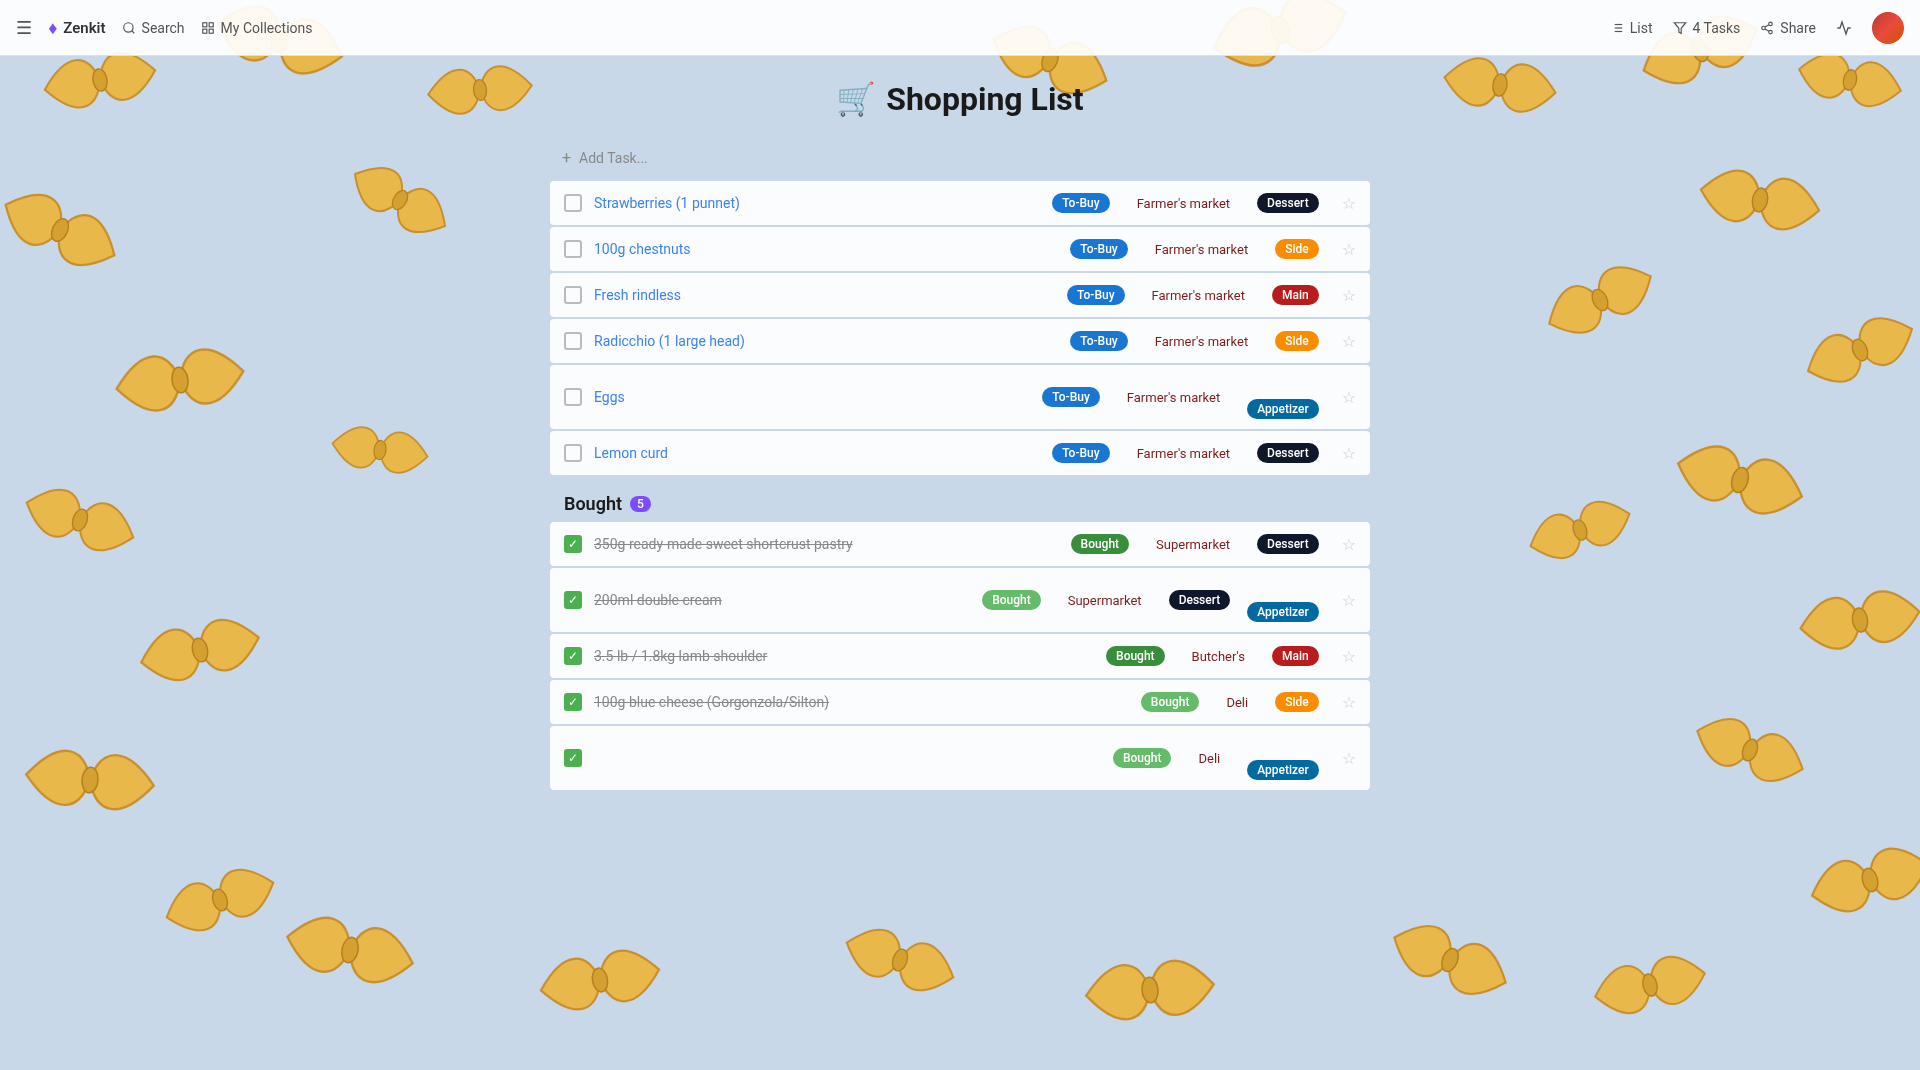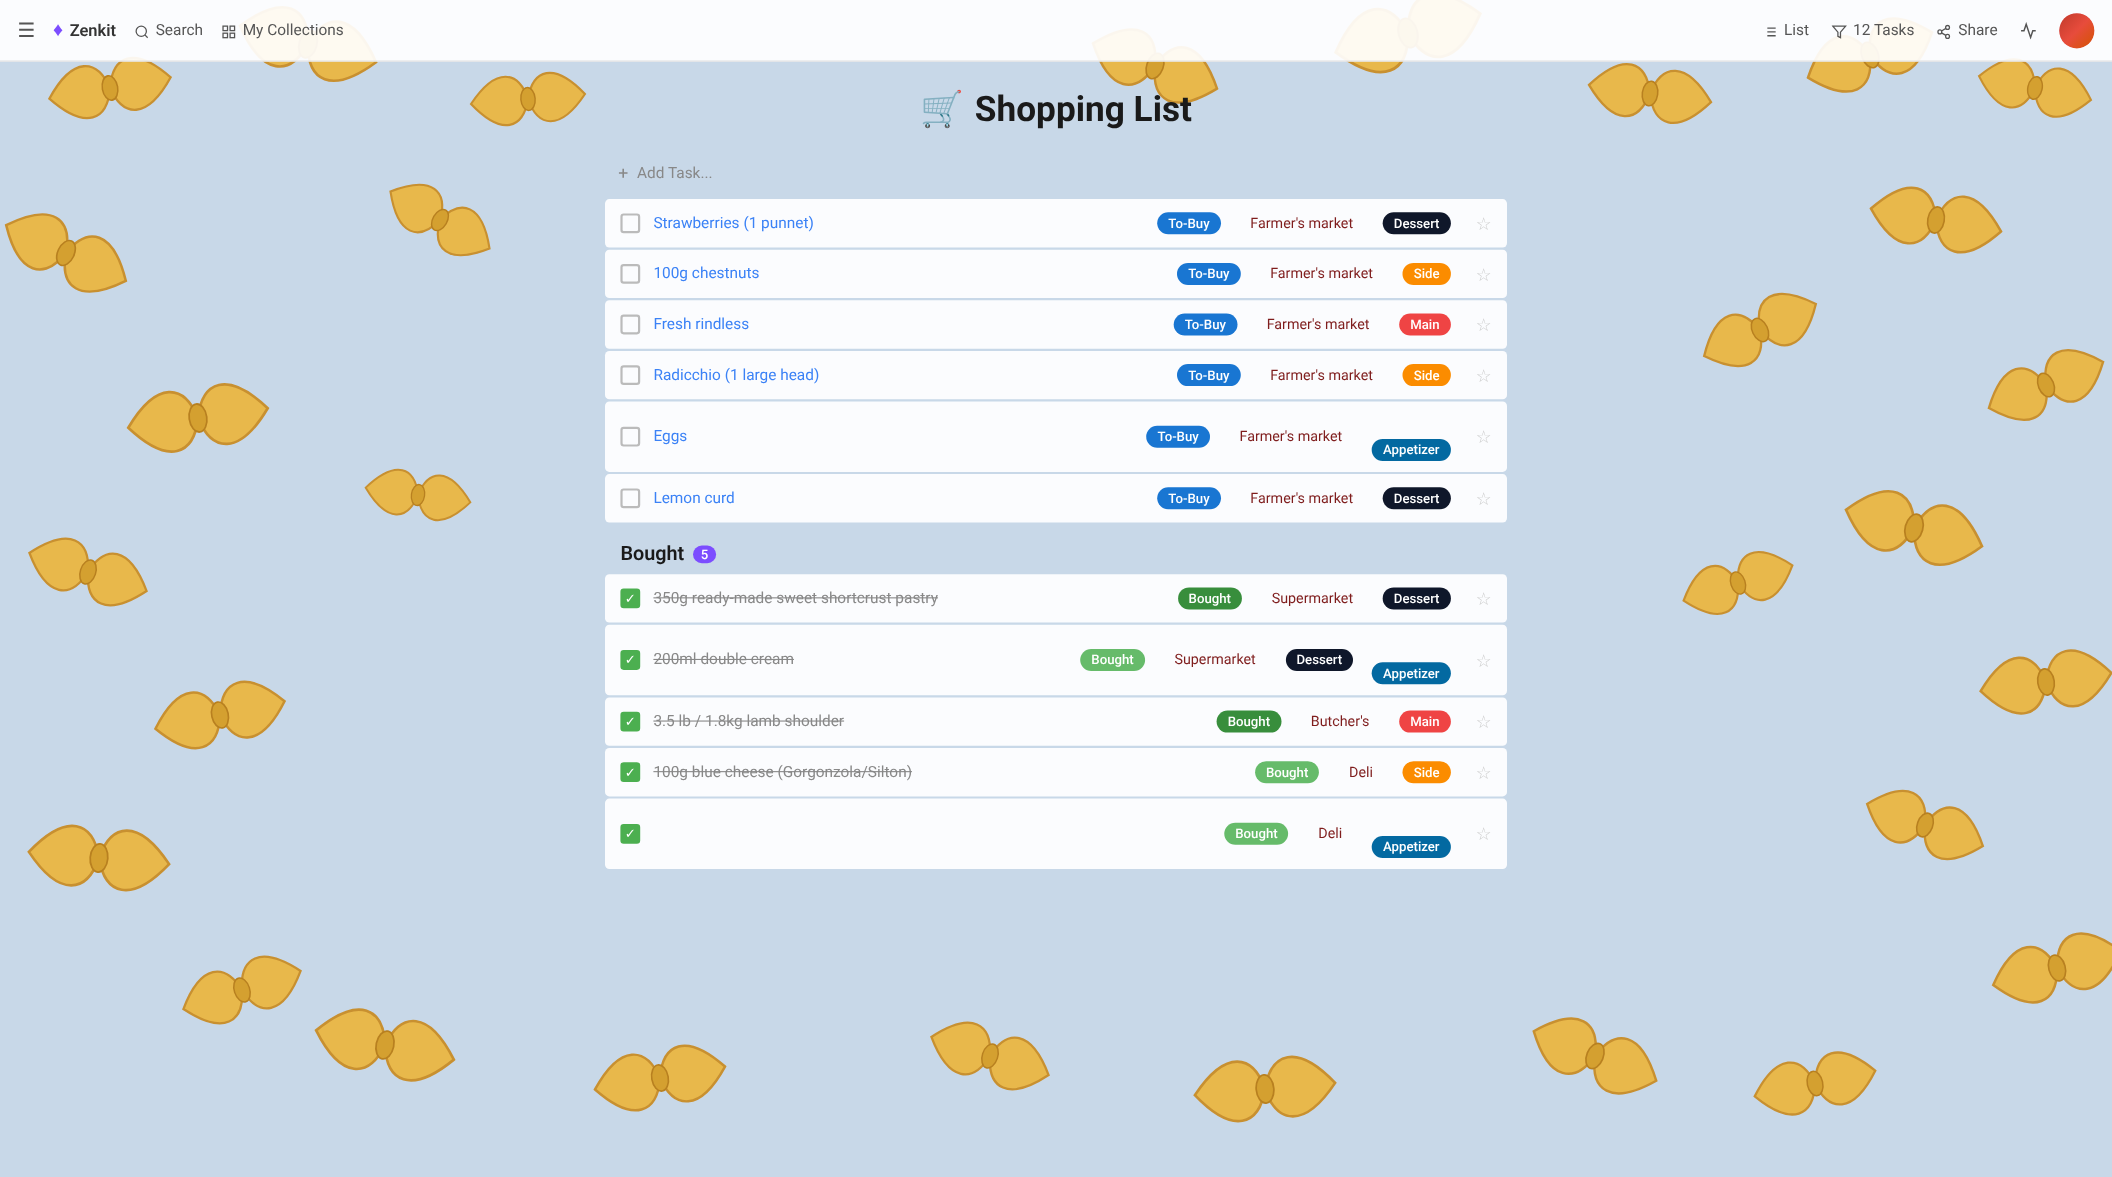--- a/index.html
+++ b/index.html
@@ -54,21 +54,21 @@
       color: #333;
     }
 
     .brand-gem {
       color: #7c4dff;
       font-size: 18px;
     }
 
     .nav-item {
       display: flex;
-      align-items: flex-end;
+      align-items: center;
       gap: 6px;
       font-size: 14px;
       color: #555;
       cursor: pointer;
     }
 
     .navbar-right .nav-item {
       font-size: 14px;
     }
 
@@ -196,21 +196,21 @@
     .tag-bought-dark { background: #388e3c; }
     .tag-bought-light { background: #66bb6a; }
     .tag-location {
       background: transparent;
       color: #7f1d1d;
       font-size: 13px;
       font-weight: 400;
     }
     .tag-dessert { background: #0f172a; }
     .tag-side { background: #fb8c00; }
-    .tag-main { background: #ef4444; }
+    .tag-main { background: #b91c1c; }
     .tag-appetizer { background: #0369a1; margin-top: 24px; }
 
     .star {
       font-size: 16px;
       color: #ccc;
       margin-left: 6px;
       cursor: pointer;
     }
 
     
@@ -334,21 +334,21 @@
           <line x1="3" y1="12" x2="3.01" y2="12"></line>
           <line x1="3" y1="18" x2="3.01" y2="18"></line>
       </svg>
       <span>List</span>
     </div>
 
     <div class="nav-item">
       <svg width="14" height="14" viewBox="0 0 24 24" fill="none" stroke="currentColor" stroke-width="2">
         <polygon points="22 3 2 3 10 12.46 10 19 14 21 14 12.46 22 3"></polygon>
       </svg>
-      <span>12 Tasks</span>
+      <span>4 Tasks</span>
     </div>
 
     <div class="nav-item">
       <svg width="14" height="14" viewBox="0 0 24 24" fill="none" stroke="currentColor" stroke-width="2">
         <circle cx="18" cy="5" r="3"></circle>
           <circle cx="6" cy="12" r="3"></circle>
           <circle cx="18" cy="19" r="3"></circle>
           <line x1="8.59" y1="13.51" x2="15.42" y2="17.49"></line>
           <line x1="15.41" y1="6.51" x2="8.59" y2="10.49"></line>
       </svg>

